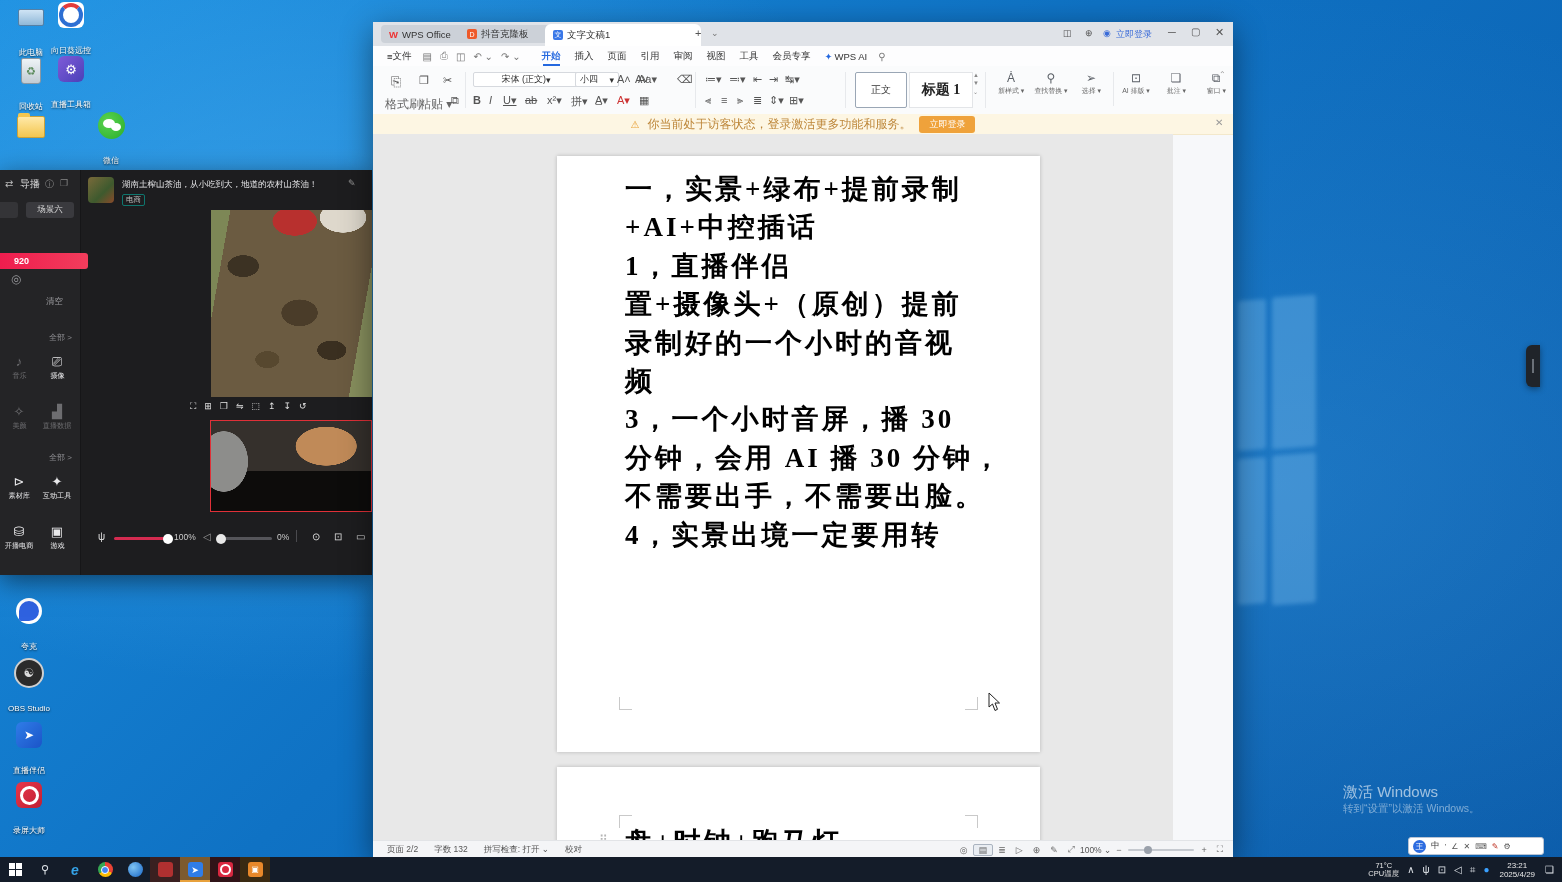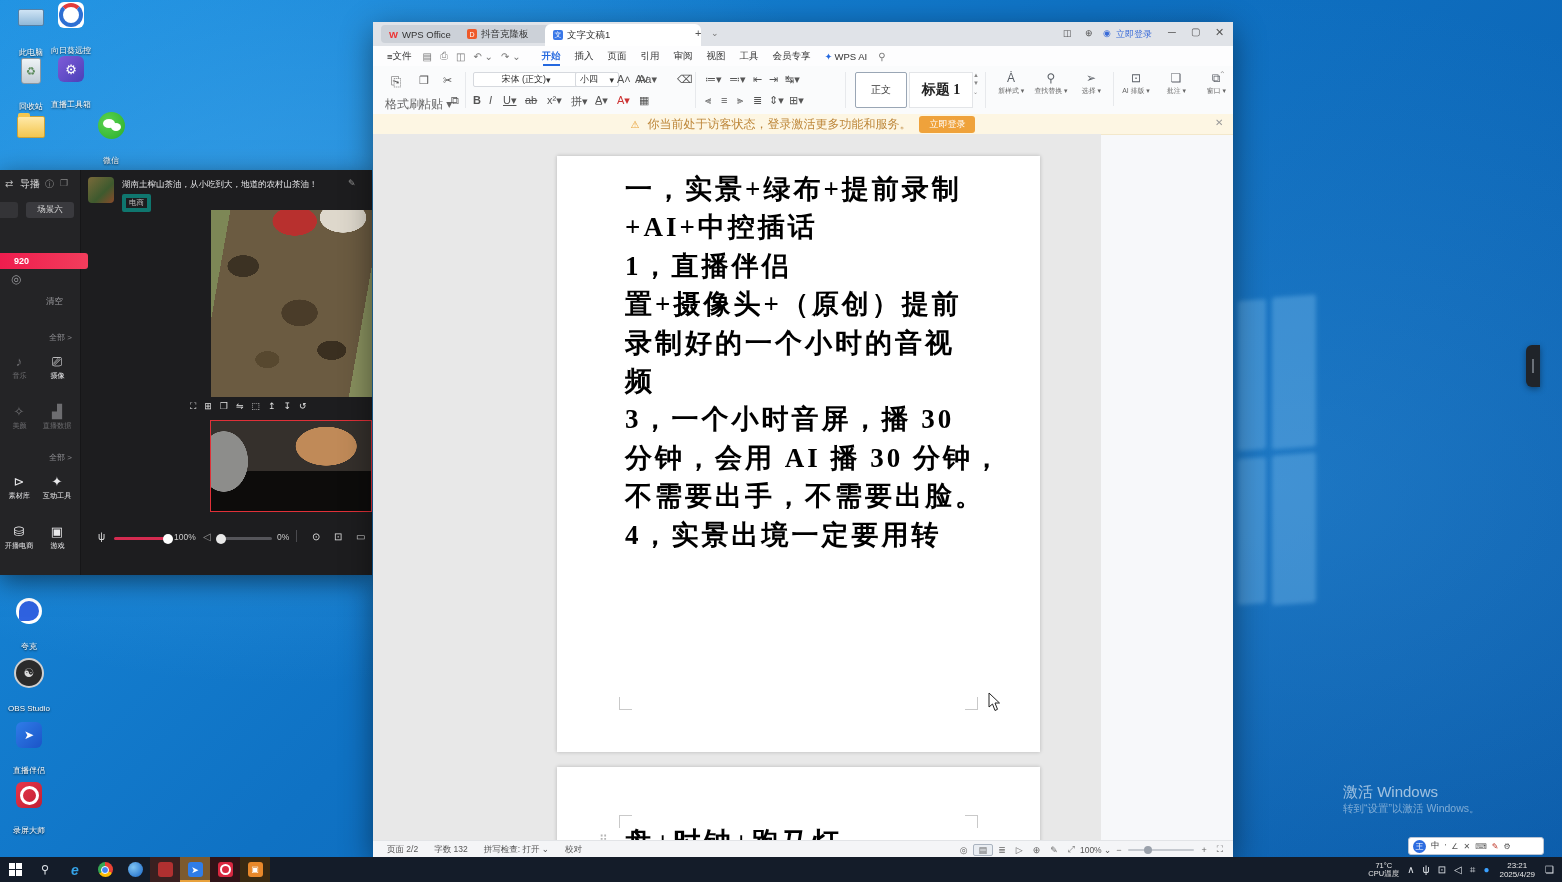--- a/index.html
+++ b/index.html
@@ -36,21 +36,21 @@
   .mico{color:#777;font-size:10px;padding:0 4px;}
   #ribbon{left:0;top:44px;width:860px;height:48px;background:#fafbfc;border-bottom:1px solid #e3e5e8;}
   .rbsep{position:absolute;top:6px;width:1px;height:36px;background:#e7e9ec;}
   .rico{color:#555;font-size:11px;}
   .rlabel{font-size:12px;color:#666;}
   .selbox{border:1px solid #d6d9de;background:#fff;border-radius:2px;display:flex;align-items:center;justify-content:space-between;padding:0 4px;font-size:9px;color:#333;}
   .rbtn{display:flex;flex-direction:column;align-items:center;width:40px;gap:1px;color:#555;}
   .rbtn .g{font-size:12px;line-height:13px;color:#5a5f66;}
   .rbtn .t{font-size:7.5px;transform:scale(.92);white-space:nowrap;color:#666;}
   #banner{left:0;top:92px;width:860px;height:20px;background:#fdf6e3;display:flex;align-items:center;justify-content:center;gap:8px;border-bottom:1px solid #f3e8cb;}
-  #docarea{left:0;top:112px;width:728px;height:706px;background:#e8e8e8;overflow:hidden;}
+  #docarea{left:0;top:112px;width:800px;height:706px;background:#e8e8e8;overflow:hidden;}
   .page{position:absolute;left:184px;width:483px;background:#fff;box-shadow:0 0 4px rgba(0,0,0,.22);}
   .docline{white-space:nowrap;height:38.4px;line-height:38.4px;font-family:"Liberation Serif",serif;font-weight:700;font-size:27px;color:#000;letter-spacing:3px;}
   .docline.spread{letter-spacing:8px;}
   .cmark{position:absolute;width:12px;height:12px;border-color:#c9c9c9;border-style:solid;}
   #statusbar{left:0;top:818px;width:860px;height:17px;background:#f4f5f7;border-top:1px solid #e2e4e7;display:flex;align-items:center;font-size:8.5px;color:#555;}
   .sico{color:#666;font-size:9px;padding:0 5px;}
   
   #taskbar{left:0;top:857px;width:1562px;height:25px;background:#141c29;display:flex;align-items:center;z-index:50;}
   .tbtn{width:30px;height:25px;display:flex;align-items:center;justify-content:center;}
   .tray{color:#e8e8e8;font-size:7.5px;line-height:8px;text-align:center;}
@@ -193,21 +193,21 @@
       <div class="tl">开播电商</div>
   </div>
   <div class="toolitem lit" style="left:38px;top:354px;">
     <div class="ti">▣</div>
       <div class="tl">游戏</div>
   </div>
 
   <div class="a" style="left:88px;top:7px;width:26px;height:26px;border-radius:4px;background:linear-gradient(135deg,#7a6a3a,#3e5a2e 60%,#8a4a2a);"></div>
   <div class="a" style="left:122px;top:9px;width:222px;color:#e6e6e8;font-size:8.5px;white-space:nowrap;overflow:hidden;text-overflow:ellipsis;">湖南土榨山茶油，从小吃到大，地道的农村山茶油！</div>
   <span class="a" style="left:348px;top:8px;color:#999;font-size:9px;">✎</span>
-  <div class="a" style="left:122px;top:24px;padding:0 3px;border:4px solid #0f766e;border-radius:2px;color:#bbb;font-size:7.5px;line-height:10px;">电商</div>
+  <div class="a" style="left:122px;top:24px;padding:0 3px;border:1px solid #0f766e;border-radius:2px;color:#bbb;font-size:7.5px;line-height:10px;">电商</div>
 
   <div class="a" style="left:211px;top:40px;width:161px;height:187px;background:
       radial-gradient(40px 26px at 52% 6%, #b8302e 0 55%, rgba(0,0,0,0) 56%),
       radial-gradient(46px 30px at 82% 4%, #ded8cc 0 50%, rgba(0,0,0,0) 51%),
       radial-gradient(26px 18px at 20% 30%, #3c3223 0 60%, rgba(0,0,0,0) 61%),
       radial-gradient(30px 22px at 55% 55%, #4a3c29 0 60%, rgba(0,0,0,0) 61%),
       radial-gradient(24px 16px at 75% 75%, #3a2f20 0 60%, rgba(0,0,0,0) 61%),
       radial-gradient(20px 14px at 35% 80%, #57482f 0 60%, rgba(0,0,0,0) 61%),
       linear-gradient(100deg, #7d8756 0 10%, #6b5b41 10% 88%, #88905e 88%);"></div>
 

